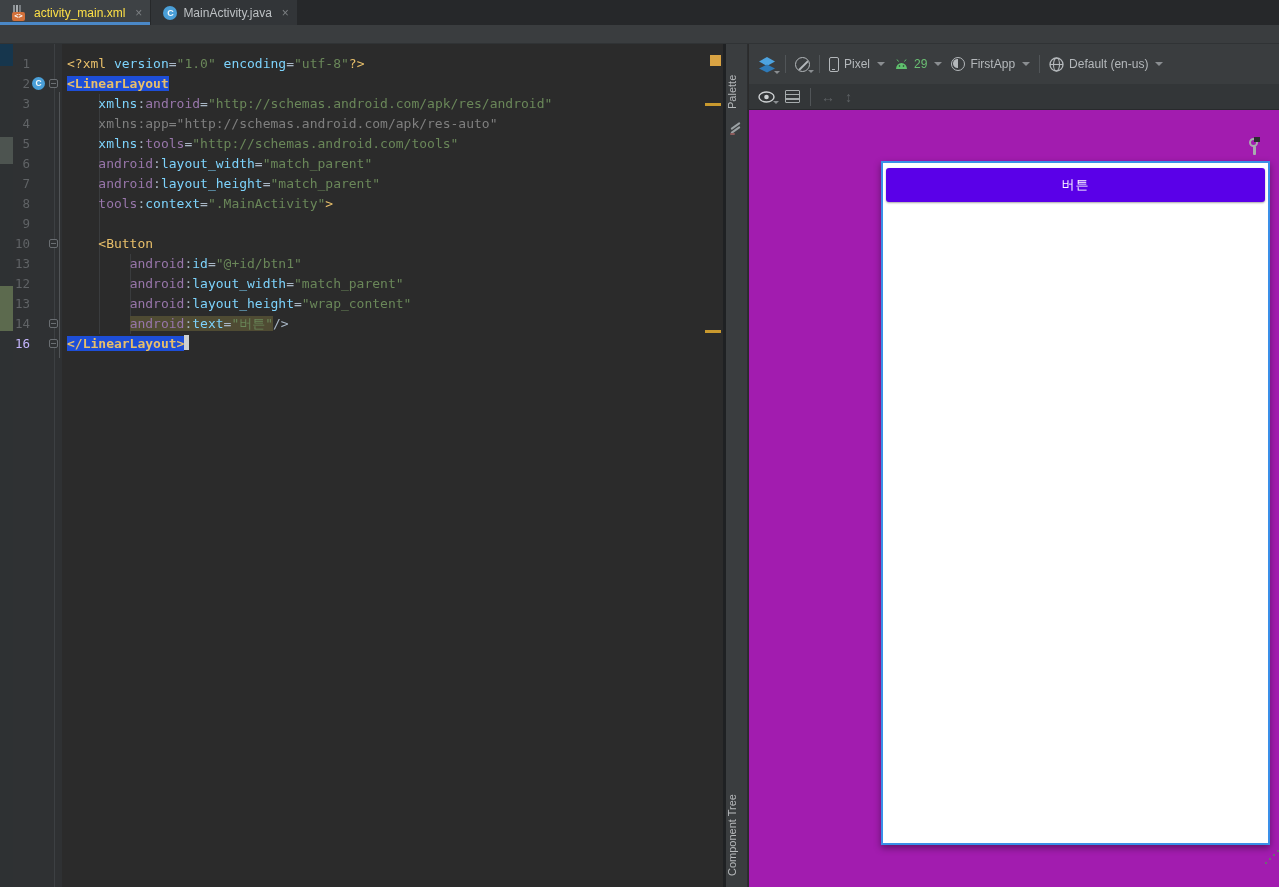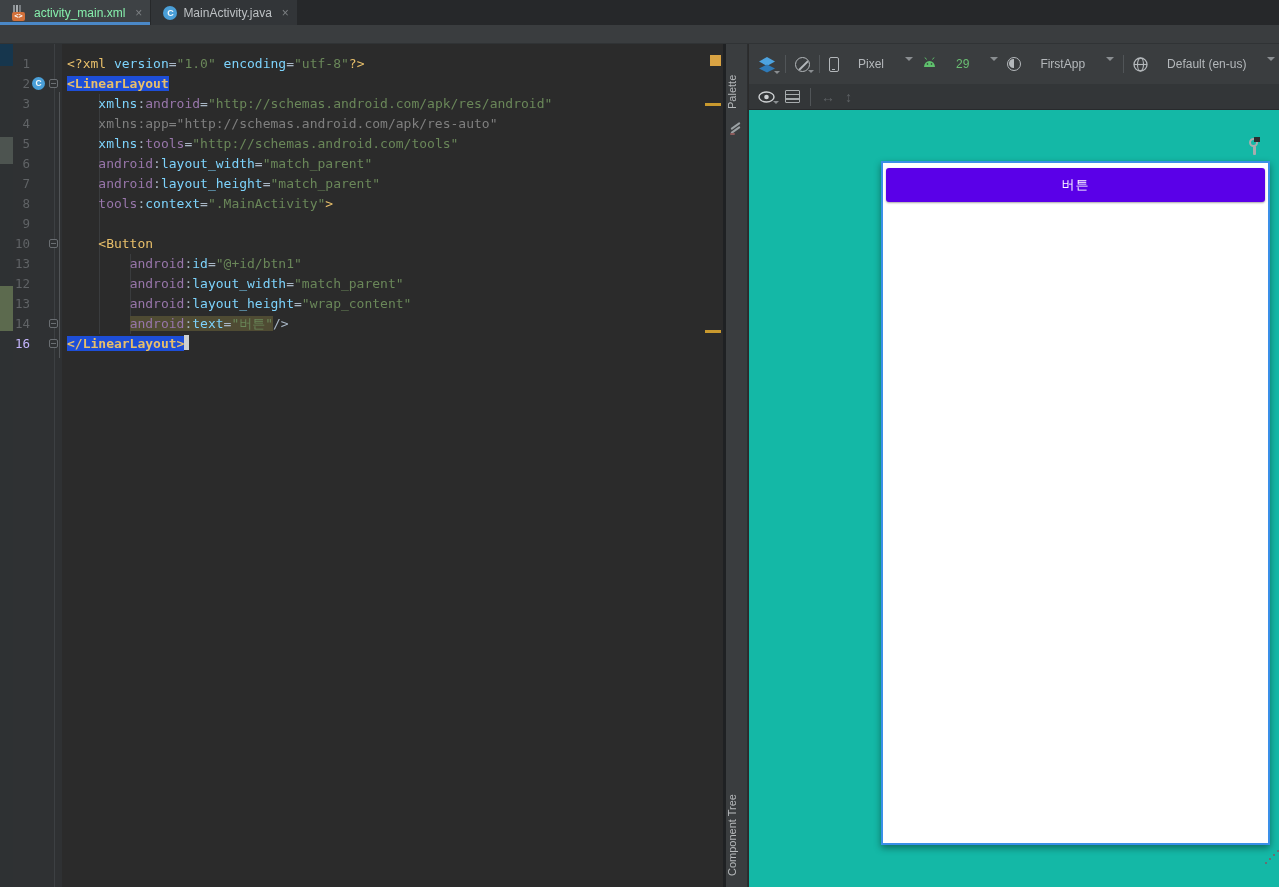--- a/index.html
+++ b/index.html
@@ -7,21 +7,21 @@
   .window{ position:relative; width:1279px; height:887px; background:#2b2b2b;
            font-family:"Liberation Sans",sans-serif; overflow:hidden; }
 
   
   .tabbar{ position:absolute; left:0; top:0; width:100%; height:25px; background:#26282a; display:flex; }
   .tab{ height:25px; display:flex; align-items:center; padding:0 8px 0 12px; gap:6px;
         background:#323538; border-right:1px solid #26282a; position:relative; cursor:default; }
   .tab.active{ background:#3e4245; }
   .tab.active::after{ content:""; position:absolute; left:0; right:0; bottom:0; height:3px; background:#4a88c7; }
   .tlabel{ font-size:12px; color:#bdc1c4; }
-  .tab.active .tlabel{ color:#86efac; }
+  .tab.active .tlabel{ color:#fde047; }
   .tclose{ font-size:12px; color:#7d8184; margin-left:4px; cursor:pointer; }
 
   .ficon-xml{ position:relative; width:16px; height:16px; display:inline-block; }
   .fx-top{ position:absolute; left:1px; top:0; width:9px; height:8px;
            background:linear-gradient(90deg,#8d9296 0 2px,transparent 2px 3px,#a7acb0 3px 5px,transparent 5px 6px,#787d81 6px 8px,transparent 8px); }
   .fx-box{ position:absolute; left:0; bottom:0; width:13px; height:9px; background:#d2703a; border-radius:2px;
            color:#fff; font:bold 7px/9px "DejaVu Sans Mono",monospace; text-align:center; }
   .cbadge{ width:14px; height:14px; border-radius:50%; background:#4a9fd8; color:#f4f8fa;
            font:bold 9px/14px "Liberation Sans",sans-serif; text-align:center; display:inline-block; }
 
@@ -75,42 +75,42 @@
   .pi1{ top:1px; transform:rotate(-35deg); } .pi2{ top:5px; transform:rotate(-35deg); }
   .pi3{ top:9px; left:0; width:5px!important; background:#8b5a5a!important; }
 
   
   .design{ position:absolute; left:749px; top:44px; width:530px; height:843px; background:#2b2d2f; }
   .dtb1{ position:absolute; left:0; top:0; width:100%; height:40px; background:#3a3d3f;
          display:flex; align-items:center; padding-left:9px; gap:9px; }
   .dtb2{ position:absolute; left:0; top:40px; width:100%; height:26px; background:#333638;
          border-bottom:1px solid #282a2c; display:flex; align-items:center; padding-left:9px; gap:10px; }
   .vsep{ width:1px; height:18px; background:#515558; display:inline-block; }
-  .tbtn{ display:flex; gap:19px; cursor:pointer; position:relative; }
+  .tbtn{ display:flex; align-items:center; gap:5px; cursor:pointer; position:relative; }
   .tb-label{ font-size:12px; color:#b4b8bb; }
   .tb-label.green{ color:#6abf73; }
   .car{ width:0; height:0; border-left:4px solid transparent; border-right:4px solid transparent;
         border-top:4px solid #8a8e91; margin-left:2px; }
   .minicar{ position:absolute; right:-4px; bottom:-1px; width:0; height:0;
             border-left:3px solid transparent; border-right:3px solid transparent; border-top:3px solid #8a8e91; }
 
   .phone-ic{ width:10px; height:15px; border:1.5px solid #b4b8bb; border-radius:2px; position:relative; }
   .phone-ic::after{ content:""; position:absolute; left:2px; bottom:0.5px; width:3px; height:1.5px; background:#b4b8bb; }
   .theme-ic{ width:14px; height:14px; border:1.5px solid #b4b8bb; border-radius:50%; position:relative; }
   .theme-ic::after{ content:""; position:absolute; left:1px; top:1px; width:4.5px; height:9px;
                     background:#b4b8bb; border-radius:5px 0 0 5px; }
   .orient-ic{ width:15px; height:15px; border:1.5px solid #b4b8bb; border-radius:50%; position:relative; overflow:hidden; }
   .orient-ic::after{ content:""; position:absolute; left:-2px; top:6px; width:20px; height:1.5px;
                      background:#b4b8bb; transform:rotate(-45deg); }
   .grid-ic{ width:15px; height:13px; border:1.5px solid #a6abad; border-radius:1px; position:relative; }
   .grid-ic::before{ content:""; position:absolute; left:0; right:0; top:2.5px; height:1.5px; background:#a6abad; }
   .grid-ic::after{ content:""; position:absolute; left:0; right:0; top:7px; height:1.5px; background:#a6abad; }
   .arrow-glyph{ font-size:14px; color:#5d6164; }
 
-  .surface{ position:absolute; left:0; top:66px; width:100%; height:777px; background:#14b8a6; }
+  .surface{ position:absolute; left:0; top:66px; width:100%; height:777px; background:#a21caf; }
   .wrench{ position:absolute; left:498px; top:28px; width:14px; height:18px; cursor:pointer; }
   .wr-head{ position:absolute; left:2px; top:0; width:9px; height:9px; border:2.5px solid #a8acae; border-radius:50%; }
   .wr-notch{ position:absolute; left:7px; top:-1px; width:6px; height:5px; background:#2b2d2f; }
   .wr-handle{ position:absolute; left:5.5px; top:8px; width:3.5px; height:9px; background:#a8acae; border-radius:1px; }
 
   .frame{ position:absolute; left:132px; top:51px; width:389px; height:684px; background:#ffffff;
           border:2px solid #3a8fe8; box-shadow:0 3px 7px rgba(0,0,0,.4); }
   .appbtn{ position:absolute; left:3px; right:3px; top:5px; height:34px; background:#5a00e8; border-radius:3px;
            color:#ffffff; font-size:13px; display:flex; align-items:center; justify-content:center;
            letter-spacing:1px; box-shadow:0 1px 2px rgba(0,0,0,.35); cursor:pointer; }

